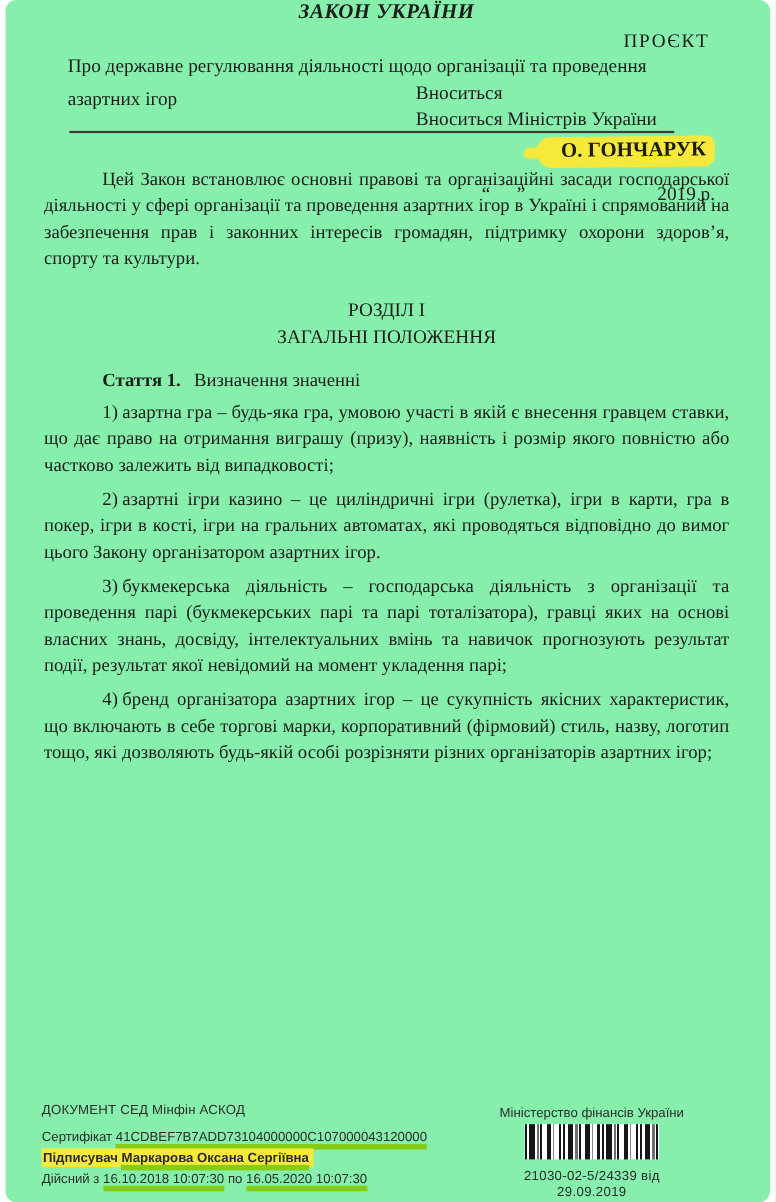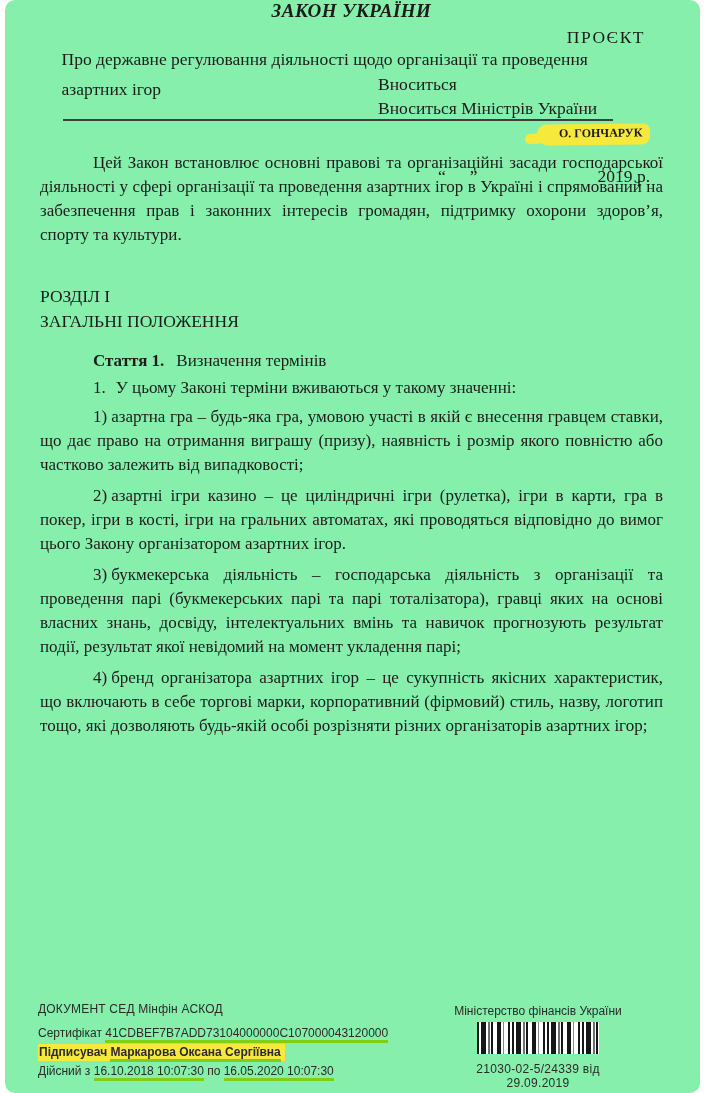--- a/index.html
+++ b/index.html
@@ -8,56 +8,56 @@
   .page {
     position:relative; width:695px; height:1093px; margin:0 auto;
     background:#86efac; color:var(--ink);
     font-family:"Liberation Serif", serif; font-size:17px;
     overflow:hidden;
     border-radius:10px;
   }
   
   .project { position:absolute; top:27px; right:55px; font-size:17.5px; letter-spacing:1.5px; }
   .submit-block { position:absolute; top:72px; left:373px; line-height:24px; font-size:17.5px; }
-  .signer-line { position:absolute; top:124px; right:50px; font-weight:bold; font-size:12px; }
+  .signer-line { position:absolute; top:124px; right:50px; font-weight:bold; font-size:19px; }
   .marker {
     display:inline-block; background:var(--highlight);
     padding:2px 8px 4px 22px; border-radius:12px 8px 10px 14px;
     transform:rotate(-0.6deg); position:relative;
   }
   .marker::before{
     content:""; position:absolute; left:-12px; top:9px; width:26px; height:10px;
     background:var(--highlight); border-radius:6px; transform:rotate(-3deg);
   }
   .date-line { position:absolute; top:166px; left:0; right:0; height:24px; font-size:17.5px; }
   .date-quotes { position:absolute; left:433px; top:0; letter-spacing:24px; }
   .date-year { position:absolute; right:50px; top:0; }
   
   .content { position:absolute; top:0; left:35px; right:37px; }
   .law-title { text-align:center; font-size:19px; font-weight:bold; font-style:italic; letter-spacing:0.5px; }
   .law-subtitle { text-align:left; margin:22px auto 0; max-width:580px; line-height:30px; font-size:17.5px; }
   .rule { border:0; border-top:2px solid #3d3d3d; width:550px; margin:15px 0 0 23px; }
   p.body-p { text-align:justify; text-indent:53px; line-height:24px; }
   .intro { margin-top:30px; }
-  .section-head { margin-top:37px; line-height:25px; font-size:17.5px; }
+  .section-head { text-align:center; margin-top:22px; line-height:25px; font-size:17.5px; }
   .article-line { margin-top:17px; text-indent:53px; }
   .article-label { font-weight:bold;text-align:center; }
   .article-title { margin-left:12px; }
   .clause-line { margin-top:7px; text-indent:53px; }
   .clause-num { margin-right:10px; }
   .def { margin-top:7px; }
   .def-num { margin-right:4px; }
   
   .footer-left {
     position:absolute; left:33px; top:1002px; width:370px;
     font-family:"Liberation Sans", sans-serif; font-size:12px; color:#2b2b2b; line-height:15px;
   }
   .footer-left .sys { margin-bottom:9px; letter-spacing:0.2px; }
   .footer-left .row { margin-top:3px; }
-  .u { border-bottom:3px solid #84cc16; padding-bottom:0px; }
+  .u { border-bottom:5px solid #84cc16; padding-bottom:0px; }
   .hl { background:var(--highlight); padding:1px 4px 1px 1px; display:inline-block;font-weight:bold; }
   .footer-right {
     position:absolute; left:443px; top:1004px; width:180px; text-align:center;
     font-family:"Liberation Sans", sans-serif; font-size:12px; color:#2b2b2b;
   }
   .barcode {
     width:122px; height:32px; margin:4px auto 0;
     background:repeating-linear-gradient(90deg,
       #161616 0 2px, #fff 2px 4px,
       #161616 4px 9px, #fff 9px 11px,
@@ -96,26 +96,23 @@
     <hr class="rule">
 
     <p class="body-p intro">Цей Закон встановлює основні правові та організаційні засади господарської діяльності у сфері організації та проведення азартних ігор в Україні і спрямований на забезпечення прав і законних інтересів громадян, підтримку охорони здоров’я, спорту та культури.</p>
 
     <div class="section-head">
       <div>РОЗДІЛ І</div>
       <div>ЗАГАЛЬНІ ПОЛОЖЕННЯ</div>
     </div>
 
     <p class="article-line">
-      <span class="article-label">Стаття 1.</span><span class="article-title">Визначення термінів</span>
+      <span class="article-label">Стаття 1.</span><span class="article-title">Визначення значенні</span>
     </p>
 
-    <p class="clause-line">
-      <span class="clause-num">1.</span><span>У цьому Законі терміни вживаються у такому значенні:</span>
-    </p>
 
     <p class="body-p def">
       <span class="def-num">1)</span><span>азартна гра – будь-яка гра, умовою участі в якій є внесення гравцем ставки, що дає право на отримання виграшу (призу), наявність і розмір якого повністю або частково залежить від випадковості;</span>
     </p>
     <p class="body-p def">
       <span class="def-num">2)</span><span>азартні ігри казино – це циліндричні ігри (рулетка), ігри в карти, гра в покер,  ігри в кості, ігри на гральних автоматах,  які проводяться відповідно до вимог цього Закону організатором азартних ігор.</span>
     </p>
     <p class="body-p def">
       <span class="def-num">3)</span><span>букмекерська діяльність – господарська діяльність з організації та проведення парі (букмекерських парі та парі тоталізатора), гравці яких на основі власних знань, досвіду, інтелектуальних вмінь та навичок прогнозують результат події, результат якої невідомий на момент укладення парі;</span>
     </p>

